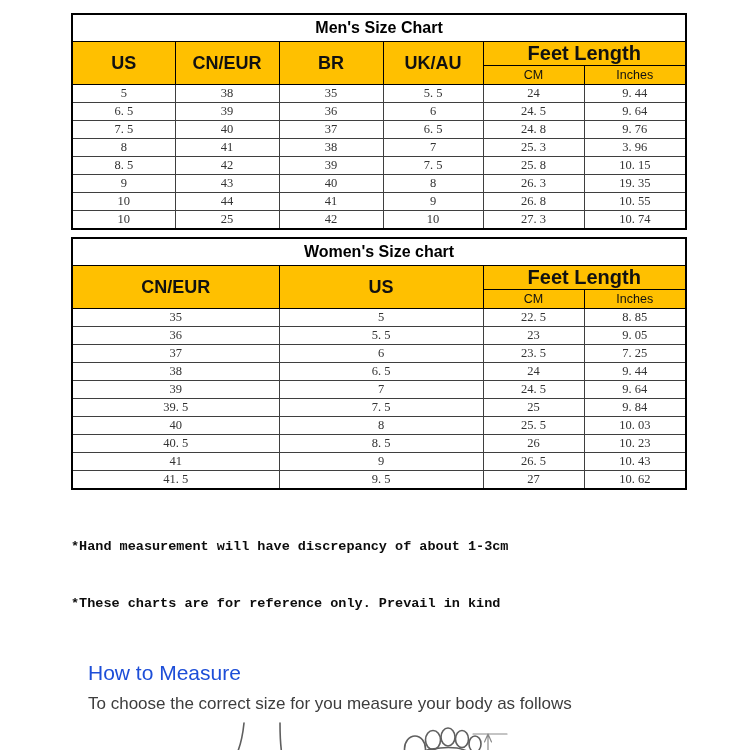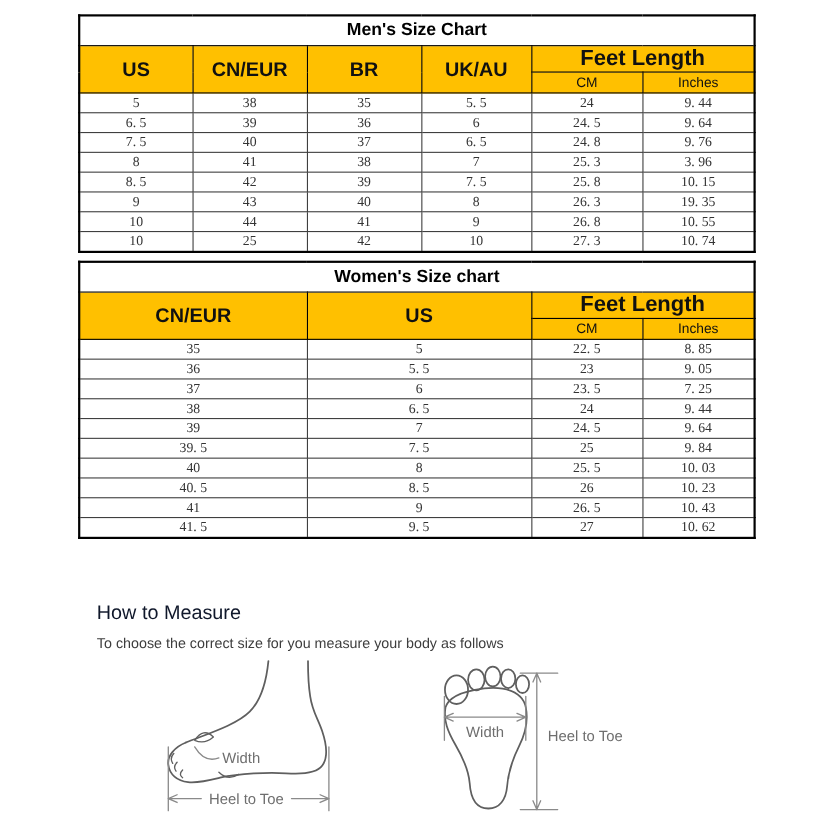--- a/index.html
+++ b/index.html
@@ -22,22 +22,22 @@
   table.size th.sub  { height:18px; font-size:12.5px; font-weight:normal; }
   table.size td {
     border:1px solid #3f3f3f; height:17px;
     font-family:"Liberation Serif", serif; font-size:12.5px; line-height:13px; color:#333;
   }
   .tbl-gap { height:7px; }
 
   .notes { margin-top:9px; font-family:"Liberation Mono", monospace; font-weight:bold;
            font-size:13.5px; color:#0d0d0d; line-height:19px; white-space:pre; }
 
-  .htm-title { margin:10px 0 0 17px; font-size:18px; color:#0f172a; }
-  .htm-sub   { margin:9px 0 0 17px; font-size:13px; color:#3d3d3d; }
+  .htm-title { margin:10px 0 0 17px; font-size:21px; color:#1d4ed8; }
+  .htm-sub   { margin:9px 0 0 17px; font-size:17px; color:#3d3d3d; }
 
   .diagrams { position:relative; height:148px; margin-top:5px; }
   .svg-side { position:absolute; left:76px;  top:2px; }
   .svg-top  { position:absolute; left:324px; top:0; }
   .foot-line { fill:none; stroke:#5f5f5f; stroke-width:1.6; stroke-linecap:round; stroke-linejoin:round; }
   .meas-line { fill:none; stroke:#8a8a8a; stroke-width:1.2; stroke-linecap:round; }
   .diag-label { font-family:"Liberation Sans", sans-serif; font-size:13.5px; fill:#6e6e6e; }
 </style>
 </head>
 <body>
@@ -219,20 +219,22 @@
           <tr>
             <td>41. 5</td>
             <td>9. 5</td>
             <td>27</td>
             <td>10. 62</td>
           </tr>
         </tbody>
     </table>
 
     <div class="notes">
+      <div>*Hand measurement will have discrepancy of about 1-3cm</div>
+      <div>*These charts are for reference only. Prevail in kind</div>
     </div>
 
     <div class="htm-title">How to Measure</div>
     <div class="htm-sub">To choose the correct size for you measure your body as follows</div>
 
     <div class="diagrams">
 
       <svg class="svg-side" width="170" height="142" viewBox="0 0 170 142" xmlns="http://www.w3.org/2000/svg">
         <path class="foot-line" d="M 97 2 C 95 22 90 38 80 48 C 68 60 42 68 22 76"></path>
         <path class="foot-line" d="M 22 76 C 12 80 5 88 6 96 C 7 105 14 111 24 112 C 34 113 45 110 53 108 C 71 104 97 103 113 104 C 127 105 141 104 146 97 C 151 90 150 78 146 66 C 142 54 137 48 135 34 C 133 22 133 10 133 2"></path>

